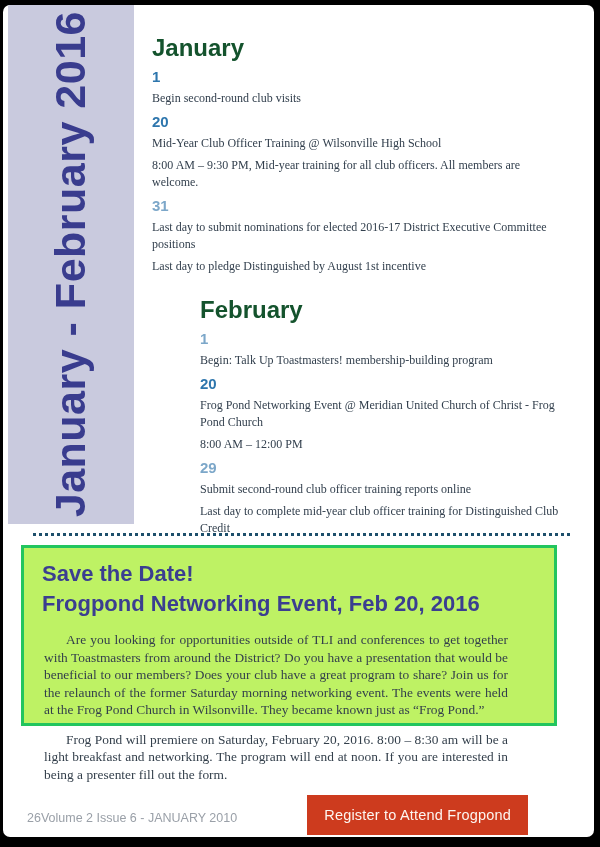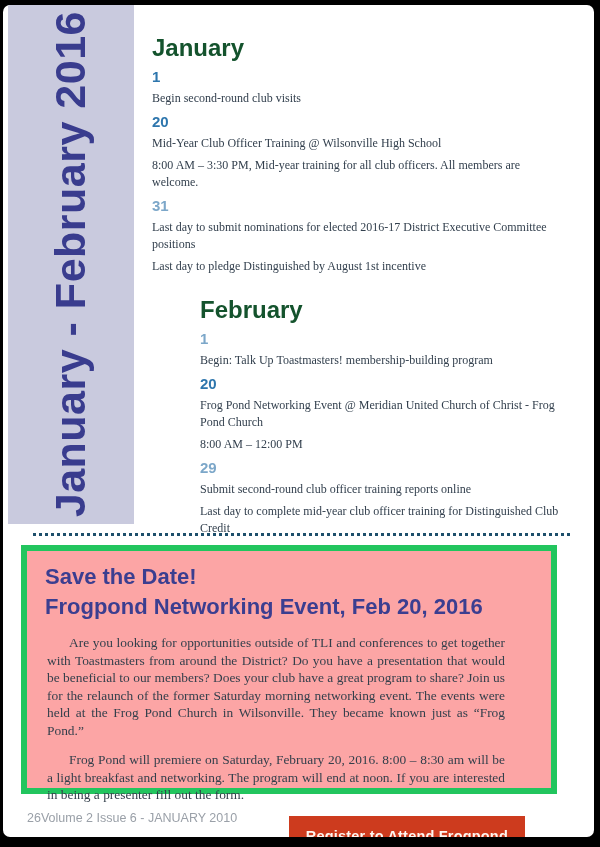--- a/index.html
+++ b/index.html
@@ -34,37 +34,37 @@
     margin:5px 0 0;font-family:"Liberation Serif",serif;
     font-size:12px;line-height:17px;color:#33404e;
   }
   
   .dotted-divider{
     position:absolute;left:30px;top:528px;width:540px;height:3px;
     background:repeating-linear-gradient(to right,#1d4f6b 0 3px,transparent 3px 6px);
   }
   
   .announcement{
-    position:absolute;left:18px;top:540px;width:536px;height:249px;
-    box-sizing:border-box;background:#fca5a5;border:6px solid #22c55e;
+    position:absolute;left:18px;top:540px;width:536px;height:181px;
+    box-sizing:border-box;background:#bef264;border:3px solid #22c55e;
   }
   .ann-title{
     margin:11px 0 0 18px;font-size:22px;font-weight:600;
     color:#3b3e90;line-height:30px;
   }
   .ann-paragraphs{margin:8px 34px 0 8px;}
   .ann-paragraphs p{
     margin:12px;font-family:"Liberation Serif",serif;font-size:13.4px;
     line-height:17.5px;color:#333f4b;text-align:justify;text-indent:22px;
   }
   .button-row{text-align:right;margin:12px 26px 0 0;}
   .register-button{
     display:inline-block;border:none;cursor:pointer;
     background:#cd3b1e;color:#fdf6f1;font-family:"Liberation Sans",sans-serif;
-    font-size:14.5px;font-weight:700;padding:12px 17px;letter-spacing:0.2px;
+    font-size:14.5px;font-weight:400;padding:12px 17px;letter-spacing:0.2px;
   }
   
   .footer{
     position:absolute;left:0;right:0;bottom:12px;
     display:flex;justify-content:flex-start;padding:0 24px;
     font-size:12.5px;color:#9aa0a8;
   }
 </style>
 </head>
 <body>
@@ -76,21 +76,21 @@
   </div>
 
   <div class="main">
 
     <section class="month">
       <h2 class="month-title">January</h2>
       <p class="cal-date strong">1</p>
       <p class="cal-event">Begin second-round club visits</p>
       <p class="cal-date strong">20</p>
       <p class="cal-event">Mid-Year Club Officer Training @ Wilsonville High School</p>
-      <p class="cal-event">8:00 AM – 3:30 PM, Mid-year training for all club officers. All members are welcome.</p>
+      <p class="cal-event">8:00 AM – 9:30 PM, Mid-year training for all club officers. All members are welcome.</p>
       <p class="cal-date light">31</p>
       <p class="cal-event">Last day to submit nominations for elected 2016-17 District Executive Committee positions</p>
       <p class="cal-event">Last day to pledge Distinguished by August 1st incentive</p>
     </section>
 
     <section class="month">
       <h2 class="month-title">February</h2>
       <p class="cal-date light">1</p>
       <p class="cal-event">Begin: Talk Up Toastmasters! membership-building program</p>
       <p class="cal-date strong">20</p>

